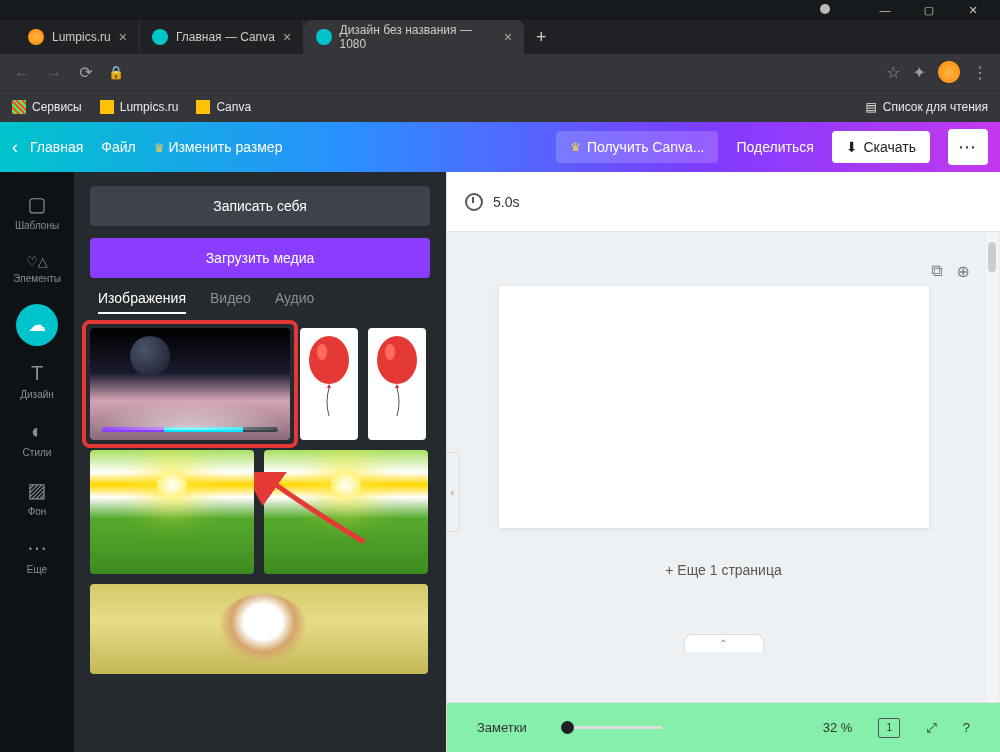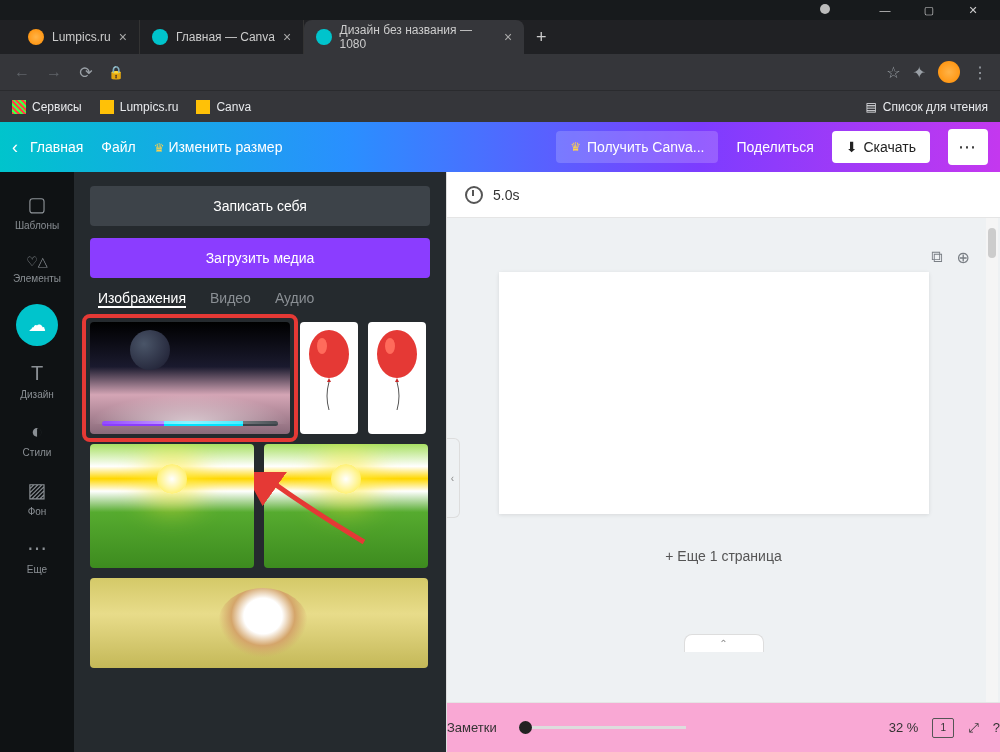--- a/index.html
+++ b/index.html
@@ -55,53 +55,53 @@
 .rail-item { width:74px; height:58px; display:flex; flex-direction:column; align-items:center; justify-content:center; gap:4px; color:#8a8f94; font-size:10px; }
 .rail-item .ric { font-size:20px; }
 .rail-cloud { width:42px; height:42px; border-radius:50%; background:#00c4cc; display:flex; align-items:center; justify-content:center; color:#fff; font-size:18px; margin:6px 0; }
 
 
 .panel { width:372px; background:#252a2e; padding:14px 16px; overflow:hidden; position:relative; }
 .pbtn { width:100%; height:40px; border-radius:4px; display:flex; align-items:center; justify-content:center; color:#fff; font-size:14px; font-weight:500; margin-bottom:12px; }
 .pbtn.purple { background:#8b3dff; }
 .pbtn.gray { background:#3d4349; }
 .ptabs { display:flex; gap:24px; color:#8a8f94; font-size:14px; font-weight:500; margin:8px 0 14px; padding:0 8px; }
-.ptab.active { color:#fff; border-bottom:2px solid #fff; }
+.ptab.active { color:#fff; border-bottom:2px solid #fff; padding-bottom:6px; }
 
 .gallery { display:flex; flex-wrap:wrap; gap:10px; }
 .thumb { border-radius:4px; background:#333; position:relative; overflow:hidden; }
 .thumb.space { width:200px; height:112px; background:linear-gradient(180deg,#000 0%,#1a1a2e 40%,#d4a5b5 65%,#8a6a7a 100%); }
 .thumb.space::before { content:''; position:absolute; left:40px; top:8px; width:40px; height:40px; border-radius:50%; background:radial-gradient(circle at 35% 35%,#4a5568,#1a1a2e); }
 .thumb.space::after { content:''; position:absolute; left:0; right:0; bottom:10px; height:30px; background:radial-gradient(ellipse at center bottom,rgba(255,255,255,0.6),transparent 70%); }
 .hlbox { position:absolute; border:4px solid #e53935; border-radius:8px; }
 .progress { position:absolute; left:12px; right:12px; bottom:8px; height:5px; background:linear-gradient(90deg,#8b3dff 0%,#8b3dff 35%,#00e5ff 35%,#00e5ff 80%,#3d4349 80%); border-radius:3px; }
 .balloon { width:58px; height:112px; background:#fff; display:flex; align-items:flex-start; justify-content:center; padding-top:6px; }
 .balloon svg { width:44px; height:90px; }
 .thumb.grass { width:164px; height:124px; background:linear-gradient(180deg,#a8e063 0%,#fff 18%,#ffd700 28%,#fff 38%,#56ab2f 55%,#3d8b1f 100%); position:relative; }
 .thumb.grass::before { content:''; position:absolute; left:50%; top:28%; transform:translate(-50%,-50%); width:30px; height:30px; border-radius:50%; background:radial-gradient(circle,#fff,#ffeb3b); box-shadow:0 0 30px 15px rgba(255,235,59,0.6); }
 .thumb.dog { width:338px; height:90px; background:linear-gradient(180deg,#d4c968 0%,#e8dc8a 40%,#c4b858 100%); position:relative; }
 .thumb.dog::after { content:''; position:absolute; left:38%; top:10px; width:90px; height:70px; background:radial-gradient(ellipse at 50% 40%,#fff 30%,#d4a56a 50%,transparent 70%); border-radius:50% 50% 40% 40%; }
 
 .arrow { position:absolute; left:180px; top:300px; pointer-events:none; }
 
 
 .canvas-area { flex:1; background:#eef1f3; display:flex; flex-direction:column; position:relative; border-left:1px solid #ddd; }
-.ctoolbar { height:46px; background:#fff; display:flex; align-items:center; padding:0 18px; gap:10px; color:#333; font-size:14px; border-bottom:1px solid #e5e5e5; }
+.ctoolbar { height:60px; background:#fff; display:flex; align-items:center; padding:0 18px; gap:10px; color:#333; font-size:14px; border-bottom:1px solid #e5e5e5; }
 .timer-ico { width:18px; height:18px; border:2px solid #555; border-radius:50%; position:relative; }
 .timer-ico::before { content:''; position:absolute; left:5px; top:2px; width:2px; height:6px; background:#555; }
 .canvas-scroll { flex:1; position:relative; overflow:hidden; }
 .page-actions { position:absolute; right:30px; top:30px; display:flex; gap:14px; color:#7a7f85; font-size:16px; }
 .page { position:absolute; left:52px; top:54px; width:430px; height:242px; background:#fff; box-shadow:0 1px 4px rgba(0,0,0,0.1); }
 .add-page { position:absolute; left:50%; top:330px; transform:translateX(-50%); color:#555; font-size:14px; }
 .scrollbar { position:absolute; right:2px; top:0; width:12px; height:100%; background:#f5f5f5; }
 .scrollbar::after { content:''; position:absolute; left:2px; top:10px; width:8px; height:30px; background:#ccc; border-radius:4px; }
 .collapse-tab { position:absolute; left:-1px; top:220px; width:14px; height:80px; background:#eef1f3; border:1px solid #ddd; border-left:none; border-radius:0 6px 6px 0; display:flex; align-items:center; justify-content:center; color:#888; font-size:10px; }
 .bottom-tab { position:absolute; bottom:50px; left:50%; transform:translateX(-50%); width:80px; height:18px; background:#fff; border:1px solid #ddd; border-bottom:none; border-radius:8px 8px 0 0; display:flex; align-items:center; justify-content:center; color:#888; font-size:10px; }
 
-.footer { height:50px; background:#f9a8d4; border-top:1px solid #e5e5e5; display:flex; align-items:center; padding:0 0; gap:14px; color:#333; font-size:13px; }
+.footer { height:50px; background:#86efac; border-top:1px solid #e5e5e5; display:flex; align-items:center; padding:0 30px; gap:26px; color:#333; font-size:13px; }
 .footer .slider { flex:1; height:3px; background:#ddd; position:relative; margin:0 8px; max-width:200px; }
 .footer .slider::after { content:''; position:absolute; left:0; top:-5px; width:13px; height:13px; border-radius:50%; background:#222; }
 .footer .spacer2 { flex:1; }
 .footer .pgico { width:22px; height:20px; border:1.5px solid #555; border-radius:2px; display:flex; align-items:center; justify-content:center; font-size:10px; }
 </style>
 </head>
 <body>
 
 <div class="titlebar">
   <div class="dot"></div>

